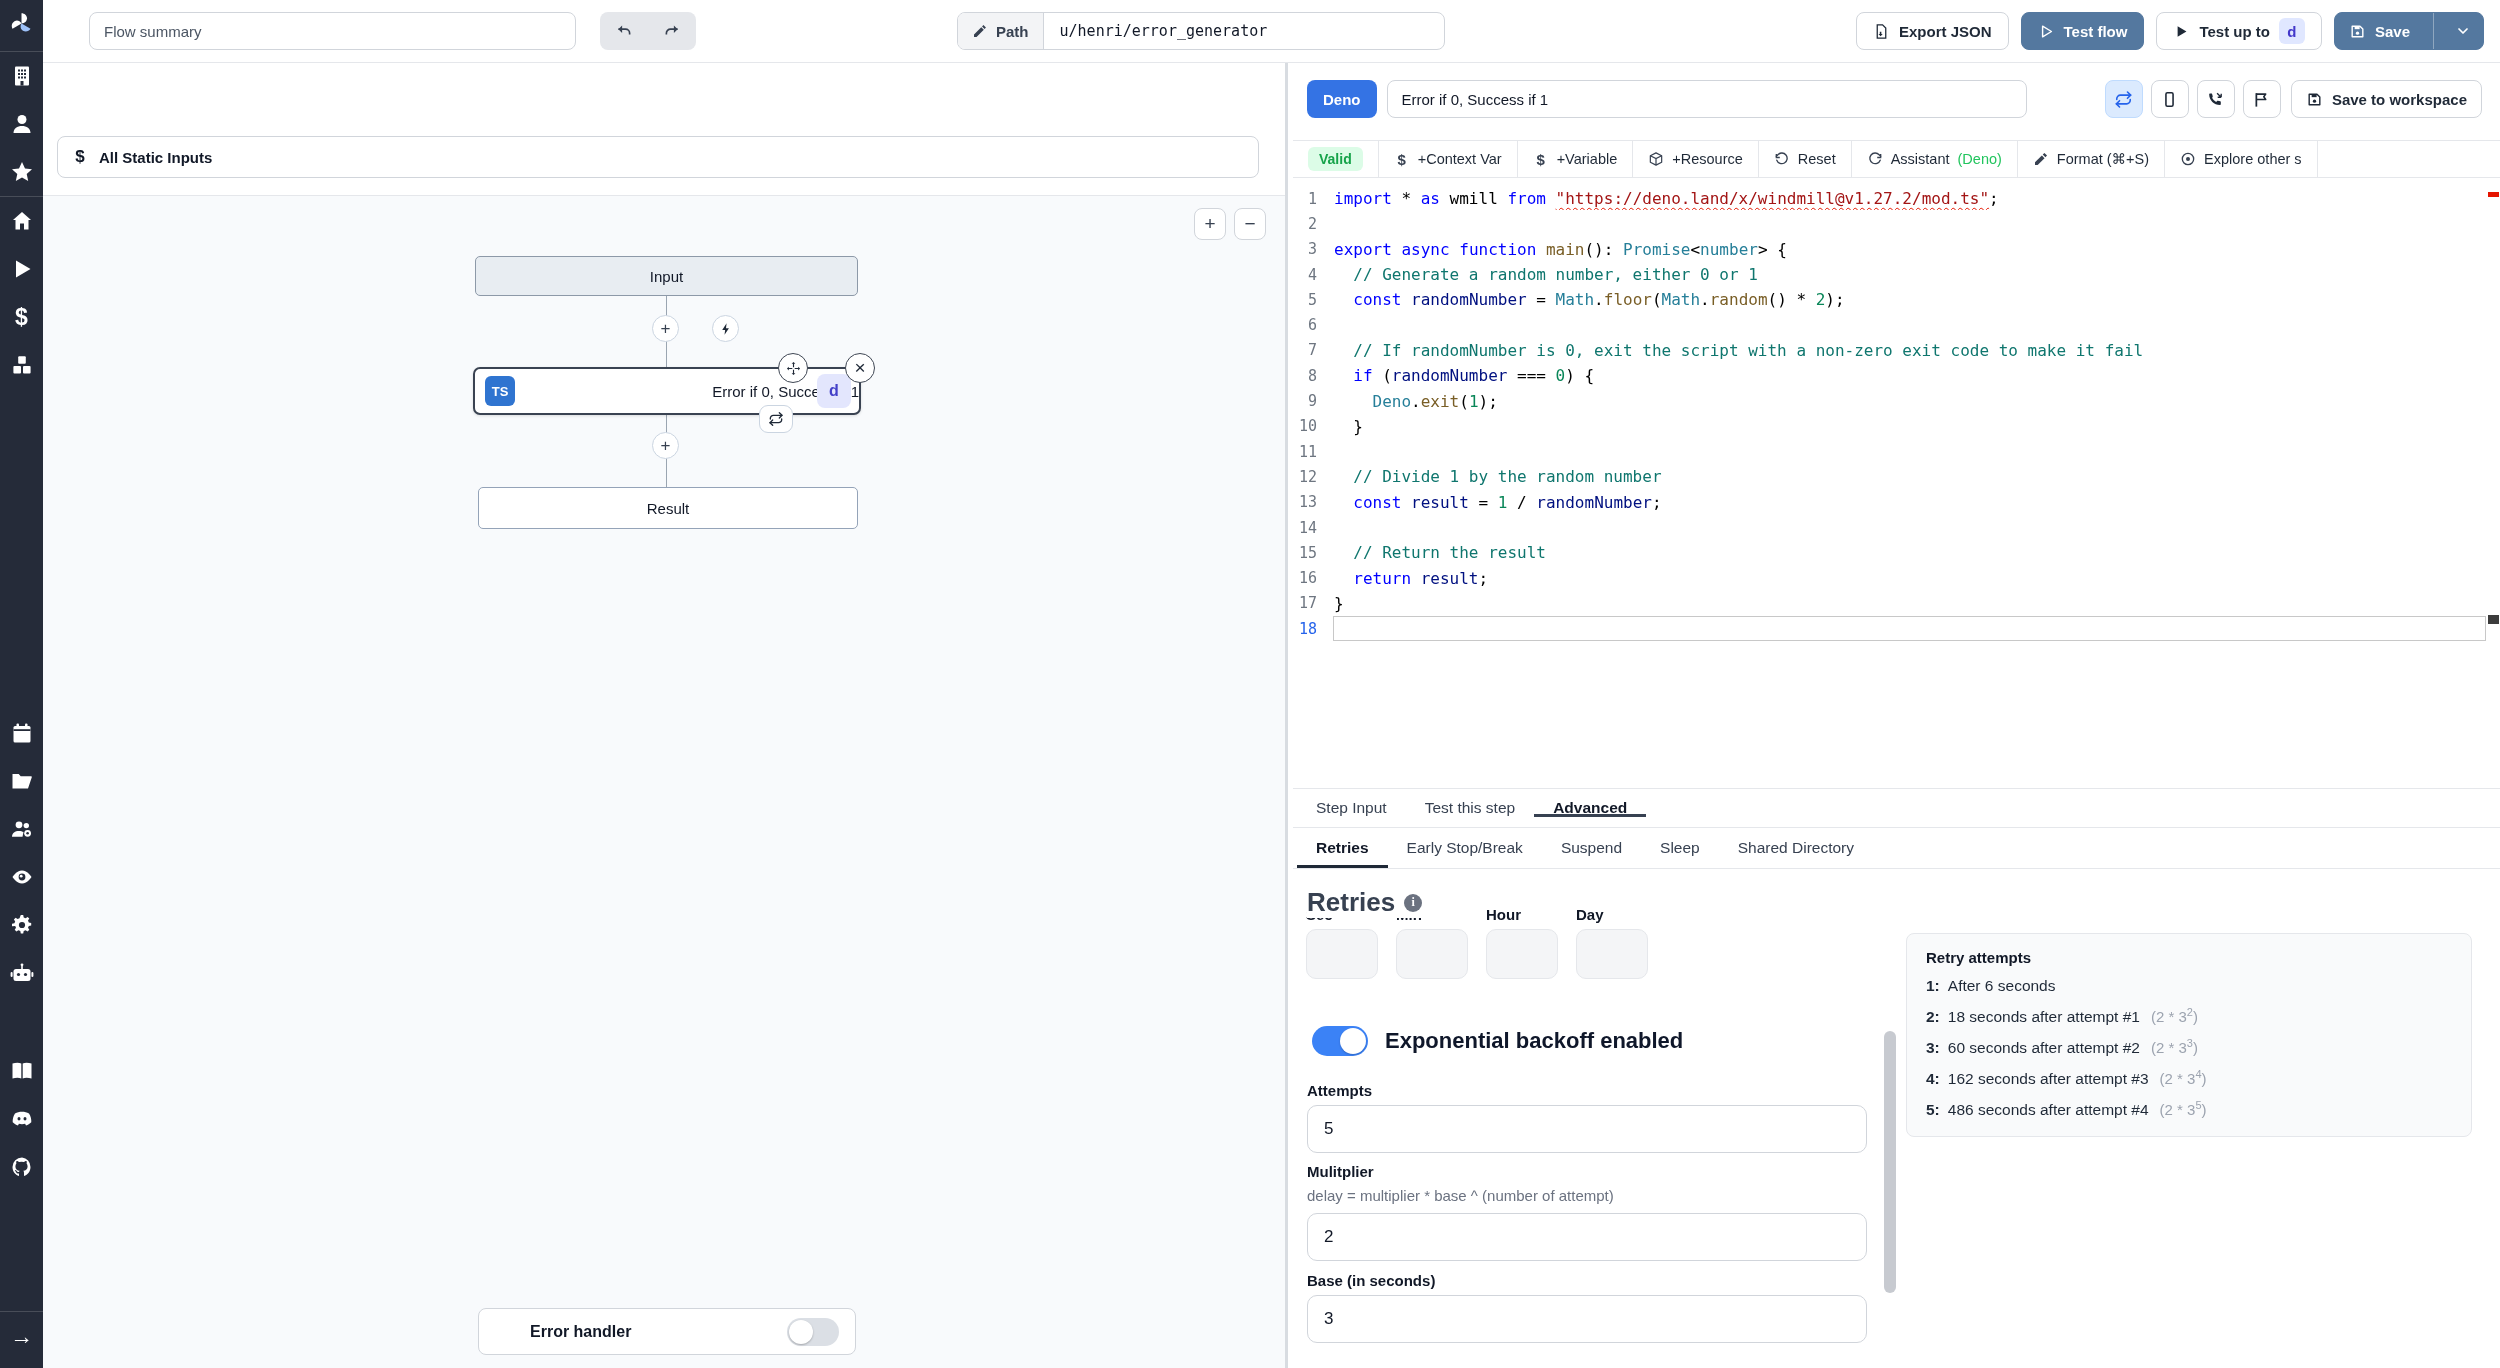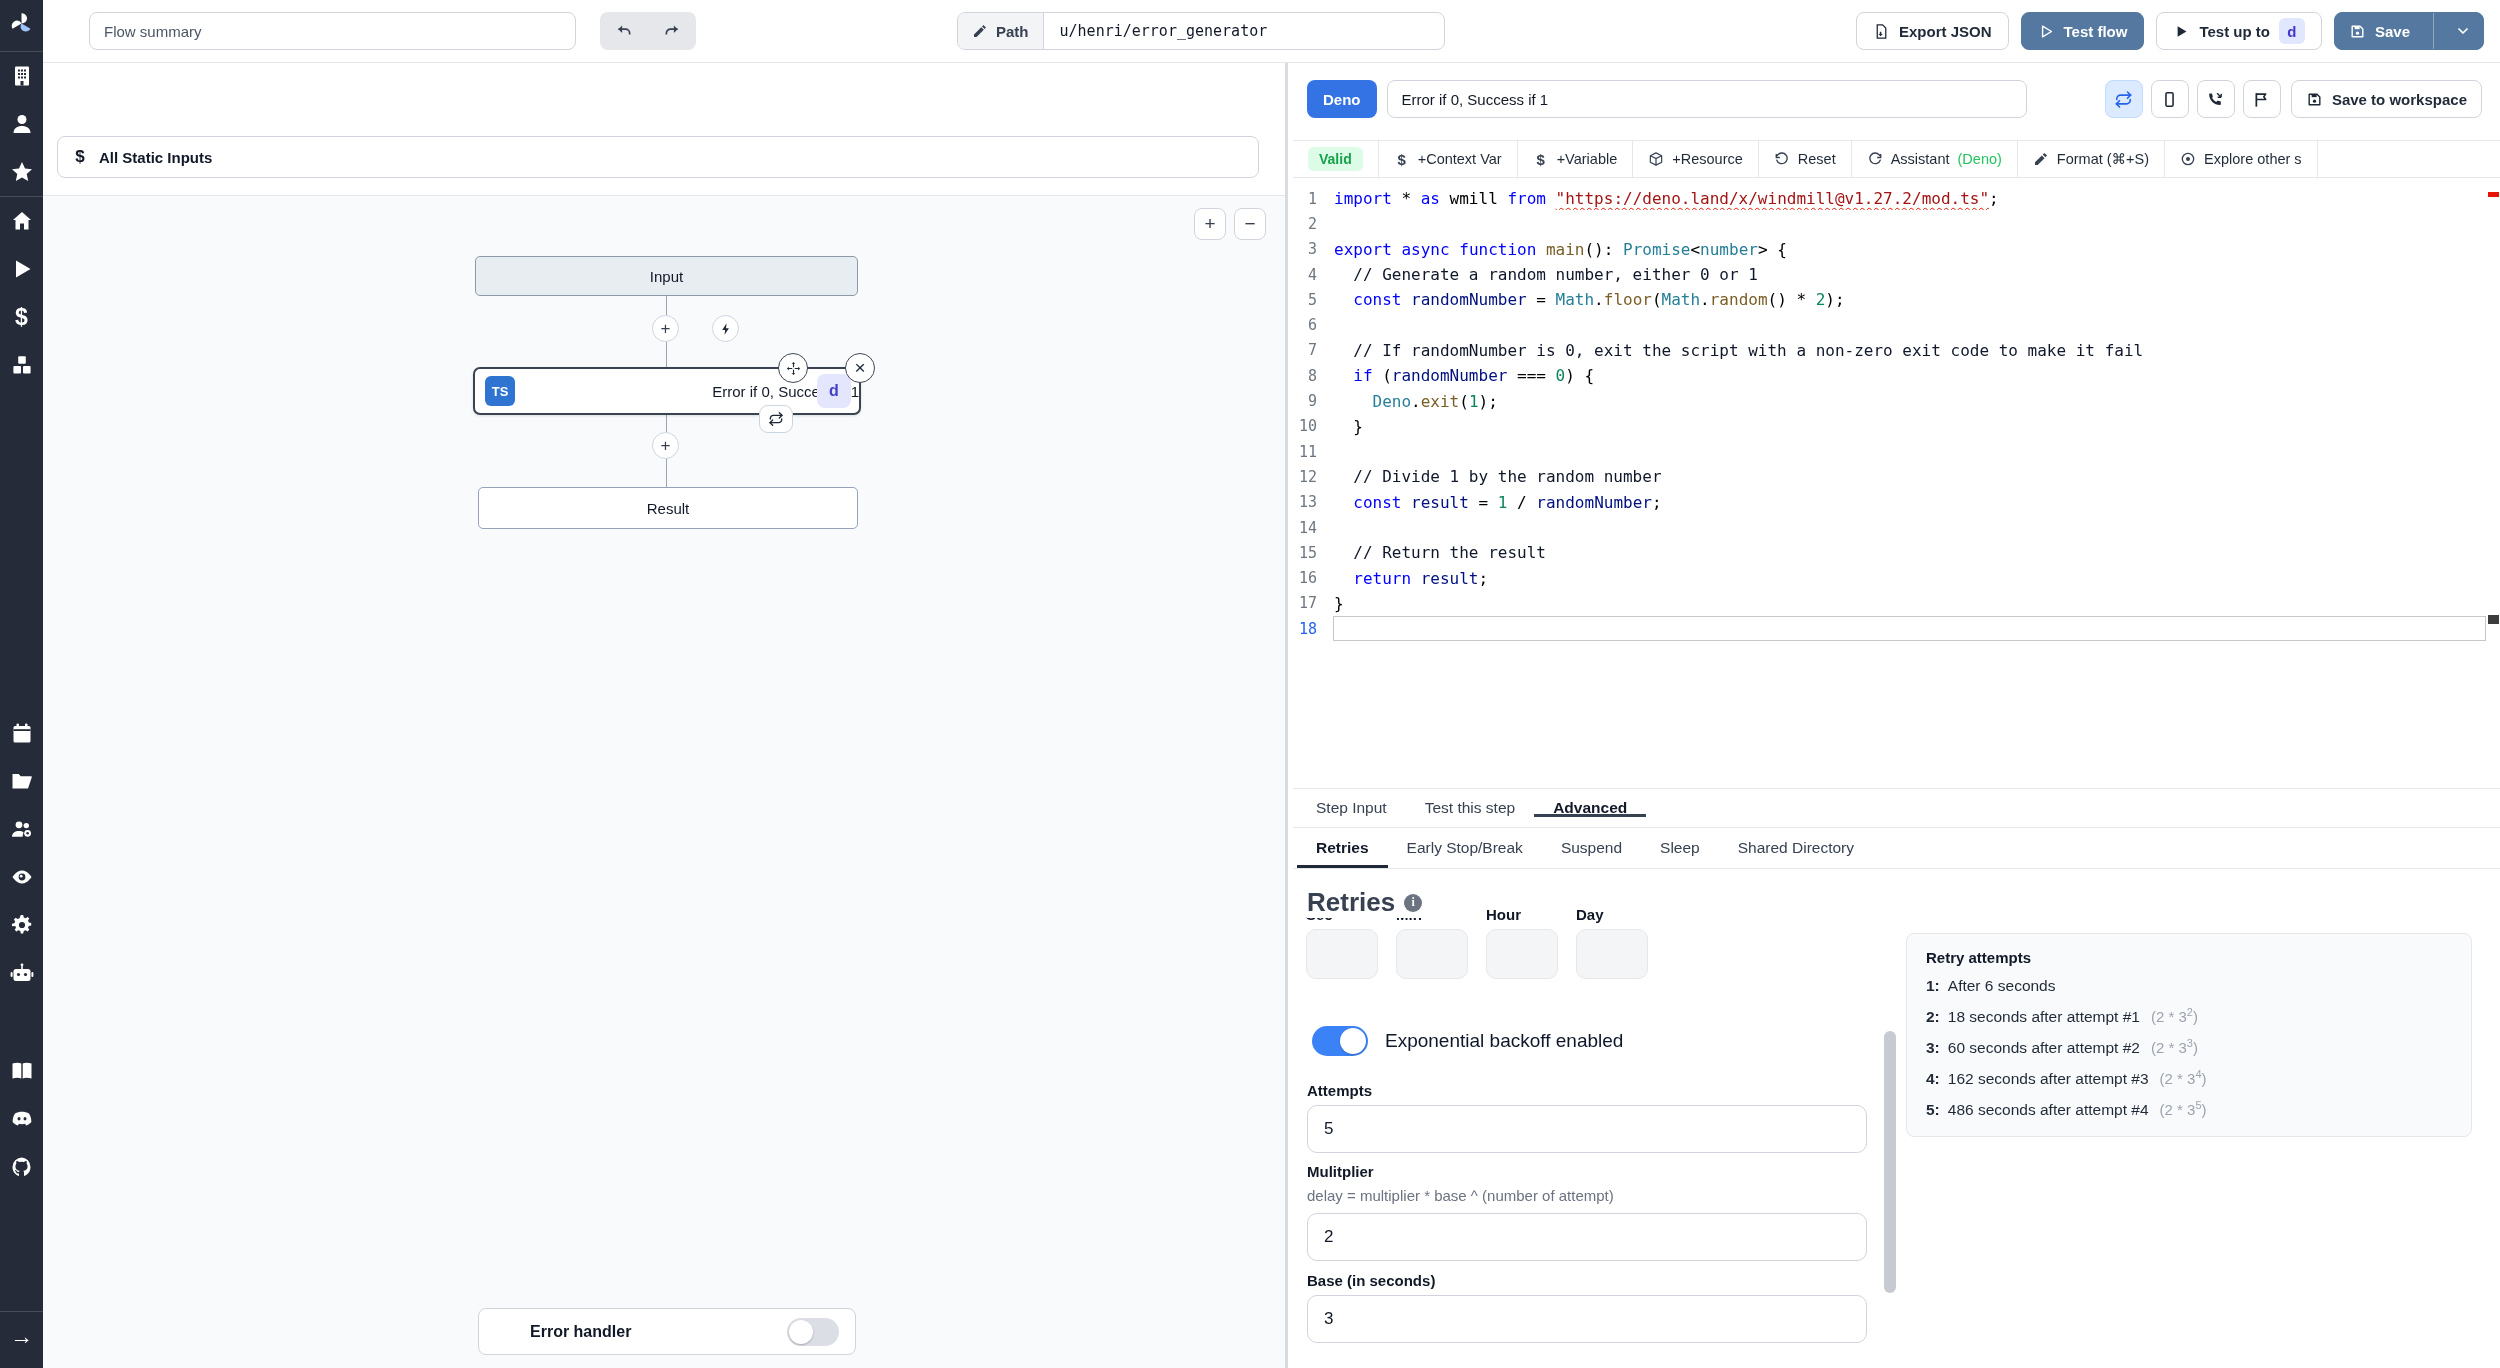--- a/index.html
+++ b/index.html
@@ -89,21 +89,21 @@
 .ct-green { color:#22c55e; }
 
 
 .editor { position:absolute; left:0; right:0; top:115px; height:610px; font-family:"DejaVu Sans Mono",monospace; font-size:16px; padding-top:8px; background:#fff; }
 .code-line { display:flex; height:25.3px; align-items:center; }
 .ln { width:40px; flex:none; text-align:right; padding-right:16px; color:#6e7681; font-size:15px; }
 .lc { flex:1; align-self:stretch; display:flex; align-items:center; white-space:pre; border:1px solid transparent; margin-right:14px; overflow:hidden; }
 .code-line.active .lc { border-color:#c8c8c8; }
 .code-line.active .ln { color:#2563eb; }
 .tok-kw { color:#0000ff; } .tok-ty { color:#267f99; } .tok-fn { color:#795e26; }
-.tok-vr { color:#001080; } .tok-num { color:#098658; } .tok-cm { color:#0f172a; }
+.tok-vr { color:#001080; } .tok-num { color:#098658; } .tok-cm { color:#0f766e; }
 .tok-str { color:#a31515; } .tok-pl { color:#000; }
 .sq { text-decoration:underline; text-decoration-style:wavy; text-decoration-color:#e51400; text-decoration-thickness:1px; text-underline-offset:3px; }
 .ruler { position:absolute; right:0; top:0; width:14px; bottom:0; }
 .ruler-mark-dark { position:absolute; right:1px; width:11px; height:9px; background:#3c3c3c; top:437px; }
 .ruler-mark-red { position:absolute; right:1px; width:11px; height:5px; background:#e51400; top:14px; }
 
 
 .tabs { position:absolute; left:0; right:0; top:725px; height:40px; border-top:1px solid #e5e7eb; border-bottom:1px solid #e5e7eb; display:flex; align-items:center; padding-left:4px; }
 .tab { display:flex; align-items:center; padding:0 19px; font-size:15.5px; color:#374151; cursor:pointer; }
 .tab.active { box-shadow:inset 0 -3px 0 #374151; font-weight:600; color:#111827; }
@@ -115,21 +115,21 @@
 .adv-content { position:absolute; left:0; right:0; top:806px; bottom:0; background:#fff; overflow:hidden; }
 .retries-heading { position:absolute; left:14px; top:18px; font-size:26px; font-weight:800; color:#374151; display:flex; align-items:center; gap:9px; background:#fff; z-index:2; padding-right:6px; }
 .info-dot { width:18px; height:18px; border-radius:50%; background:#6b7280; color:#fff; font-size:12px; font-weight:700; display:flex; align-items:center; justify-content:center; font-family:"Liberation Serif",serif; }
 .time-labels { position:absolute; left:0; top:40px; height:17px; overflow:hidden; z-index:1; }
 .time-label { position:absolute; top:-3px; font-size:15px; font-weight:600; color:#111827; }
 .time-inputs { position:absolute; top:60px; }
 .time-input { position:absolute; width:72px; height:50px; border:1px solid #e5e7eb; background:#f4f5f7; border-radius:10px; }
 .bk-toggle-row { position:absolute; left:19px; top:157px; display:flex; align-items:center; gap:17px; }
 .toggle-on { width:56px; height:30px; border-radius:15px; background:#3b82f6; position:relative; cursor:pointer; }
 .toggle-on::after { content:""; position:absolute; right:2px; top:2px; width:26px; height:26px; border-radius:50%; background:#fff; box-shadow:0 1px 2px rgba(0,0,0,.2); }
-.bk-label { font-size:19px; font-weight:400; color:#0f172a; }
+.bk-label { font-size:22px; font-weight:700; color:#0f172a; }
 .fld-label { position:absolute; left:14px; font-size:15px; font-weight:700; color:#111827; }
 .fld-help { position:absolute; left:14px; font-size:15px; color:#6b7280; }
 .fld-input { position:absolute; left:14px; width:560px; height:48px; border:1px solid #d1d5db; border-radius:10px; padding:0 16px; font-size:17px; color:#111827; font-family:inherit; background:#fff; }
 .vscroll { position:absolute; left:591px; top:162px; width:12px; height:262px; background:#c7cad0; border-radius:6px; }
 .retry-panel { position:absolute; left:613px; top:64px; width:566px; background:#f9fafb; border:1px solid #e5e7eb; border-radius:8px; padding:15px 19px 17px; }
 .rp-title { font-size:15px; font-weight:600; color:#111827; }
 .rp-item { margin-top:11px; font-size:15.5px; color:#1f2937; display:flex; align-items:baseline; }
 .rp-n { font-weight:700; margin-right:8px; }
 .rp-f { color:#9ca3af; margin-left:11px; font-size:15px; }
 .rp-f sup { font-size:11px; }

